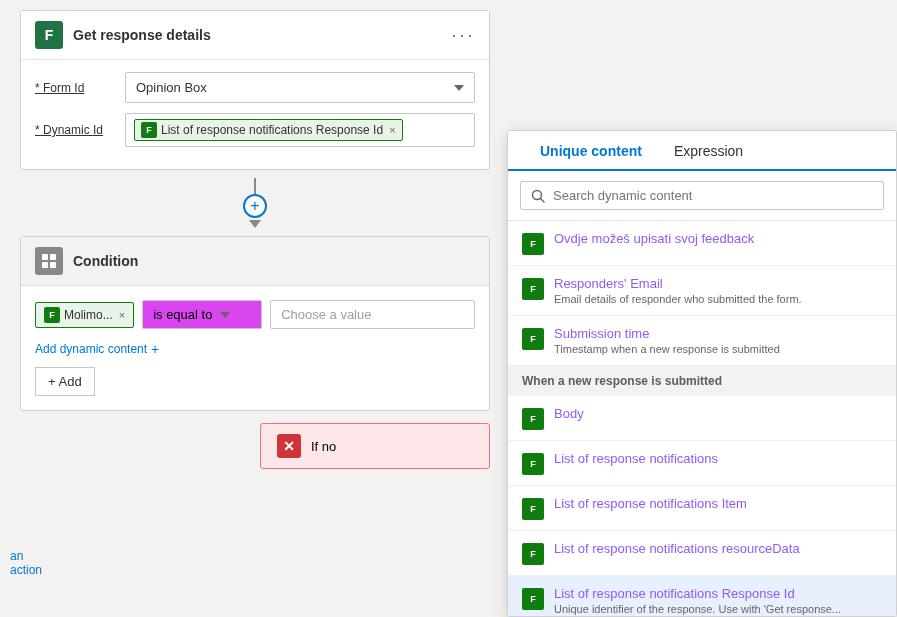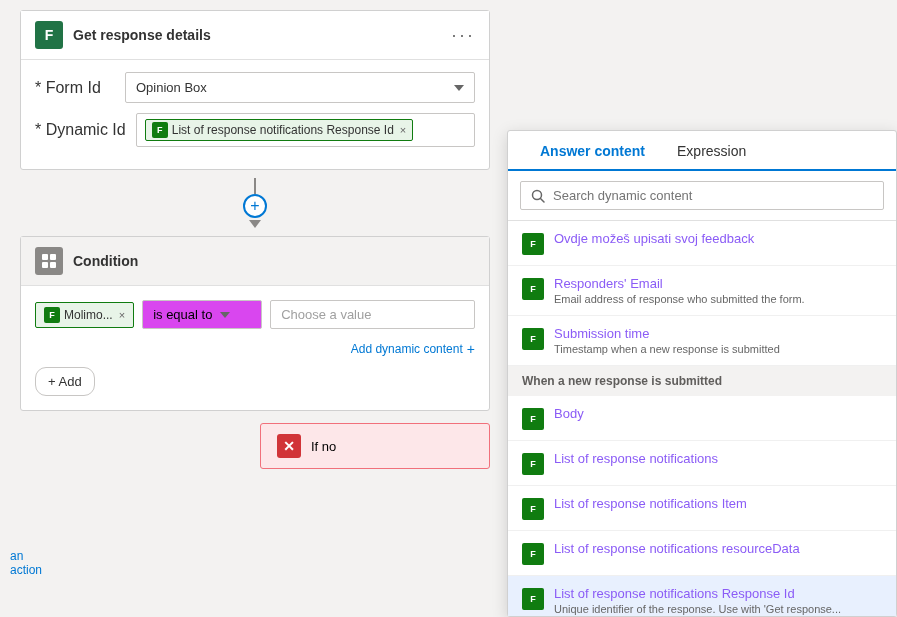--- a/index.html
+++ b/index.html
@@ -78,24 +78,25 @@
     }
 
     .field-row {
       display: flex;
       align-items: center;
       margin-bottom: 10px;
       gap: 10px;
     }
 
     .field-label {
-      font-size: 16px;
+      font-size: 12px;
       color: #333;
       min-width: 80px;
       font-weight: 500;
+      text-decoration: underline;
     }
 
     .field-select {
       flex: 1;
       border: 1px solid #c8c6c4;
       border-radius: 2px;
       padding: 7px 10px;
       display: flex;
       align-items: center;
       justify-content: space-between;
@@ -275,21 +276,21 @@
       display: flex;
       align-items: center;
       gap: 4px;
     }
 
     .add-button {
       display: flex;
       align-items: center;
       gap: 6px;
       border: 1px solid #c8c6c4;
-      border-radius: 11px;
+      border-radius: 0;
       padding: 6px 12px;
       background: #fff;
       cursor: pointer;
       color: #333;
       font-size: 13px;
       margin-top: 4px;
     }
 
     .if-no-card {
       background: #fde7e9;
@@ -543,21 +544,21 @@
           <span class="token-x">×</span>
         </div>
         <div class="condition-operator">
           <span>is equal to</span>
           <div class="chevron-down"></div>
         </div>
         <div class="condition-value">
           <span>Choose a value</span>
         </div>
       </div>
-      <div style="display:flex; justify-content:flex-end; margin-bottom: 10px;">
+      <div style="display:flex; margin-bottom: 10px;">
         <span class="dynamic-content-link">
           <span>Add dynamic content</span>
           <span style="font-size:14px; color:#0078d4;">+</span>
         </span>
       </div>
       <button class="add-button">
         <span>+ Add</span>
       </button>
     </div>
   </div>
@@ -574,21 +575,21 @@
       <span>an action</span>
     </span>
   </div>
 
 </div>
 
 <div class="dynamic-panel">
 
   <div class="panel-tabs">
     <div class="panel-tab active">
-      <span>Answer content</span>
+      <span>Unique content</span>
     </div>
     <div class="panel-tab">
       <span>Expression</span>
     </div>
   </div>
 
   <div class="panel-search">
     <div class="search-box">
       <svg class="search-icon-svg" width="14" height="14" viewBox="0 0 14 14" fill="none">
         <circle cx="6" cy="6" r="4.5" stroke="#666" stroke-width="1.5"></circle>
@@ -608,21 +609,21 @@
         <div class="panel-item-title">Ovdje možeš upisati svoj feedback</div>
       </div>
     </div>
 
     <div class="panel-item">
       <div class="panel-item-icon">
         <span class="f-icon">F</span>
       </div>
       <div class="panel-item-content">
         <div class="panel-item-title">Responders' Email</div>
-        <div class="panel-item-desc">Email address of response who submitted the form.</div>
+        <div class="panel-item-desc">Email details of responder who submitted the form.</div>
       </div>
     </div>
 
     <div class="panel-item">
       <div class="panel-item-icon">
         <span class="f-icon">F</span>
       </div>
       <div class="panel-item-content">
         <div class="panel-item-title">Submission time</div>
         <div class="panel-item-desc">Timestamp when a new response is submitted</div>

